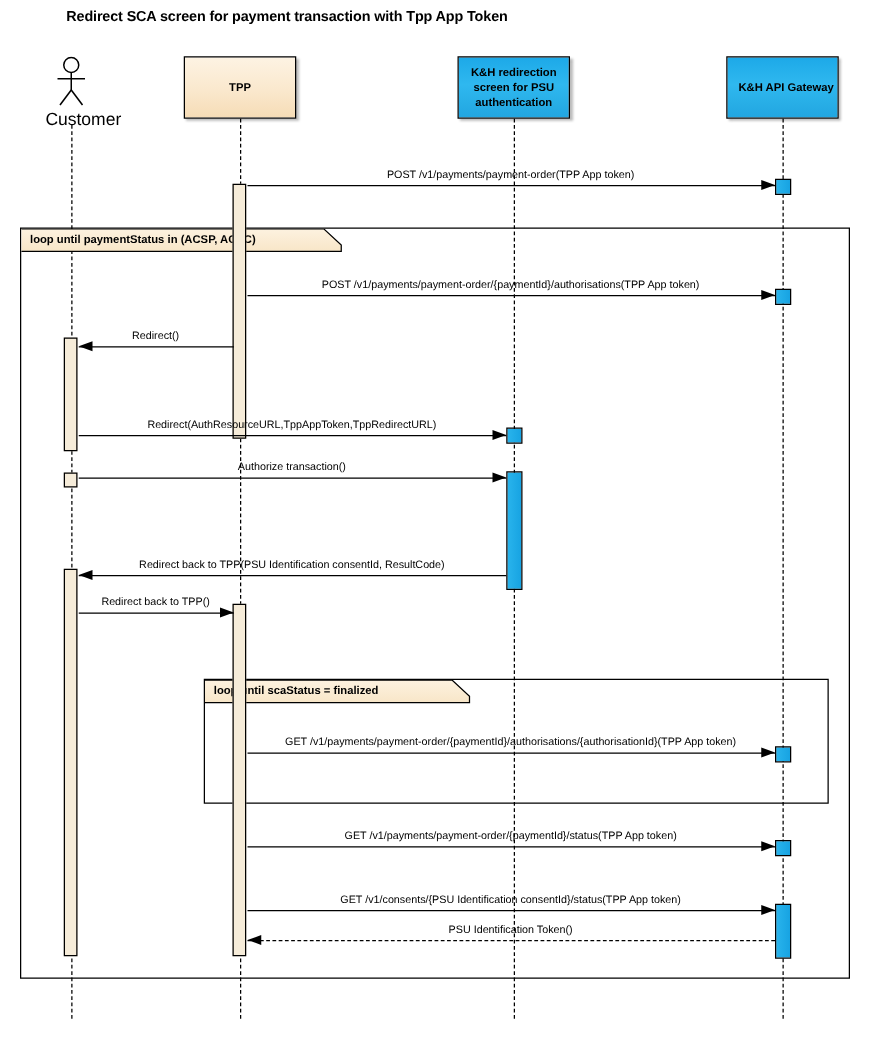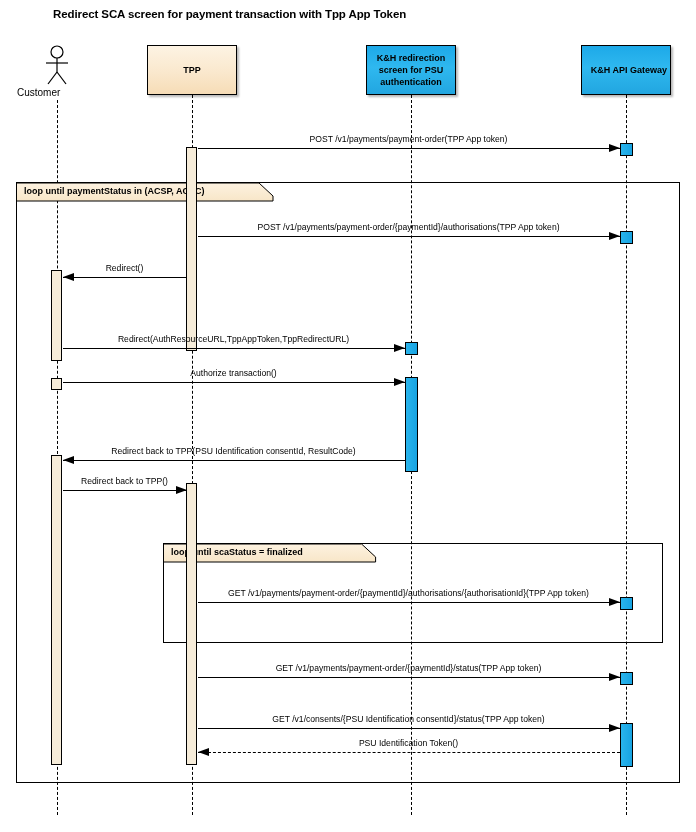--- a/index.html
+++ b/index.html
@@ -58,23 +58,23 @@
     background: linear-gradient(to bottom, #1da9e8 0%, #2fb8ef 45%, #22a6e0 100%);
     color: #000;
   }
 
   
   .actor-wrap {
     position: absolute;
   }
   .actor-label {
     position: absolute;
-    font-size: 10px;
+    font-size: 14px;
     white-space: nowrap;
-    text-align: left;
+    text-align: right;
   }
 
   
   .activation {
     position: absolute;
     box-sizing: border-box;
     border: 1px solid #000000;
   }
   .activation.tan {
     background: #f6ecd9;

